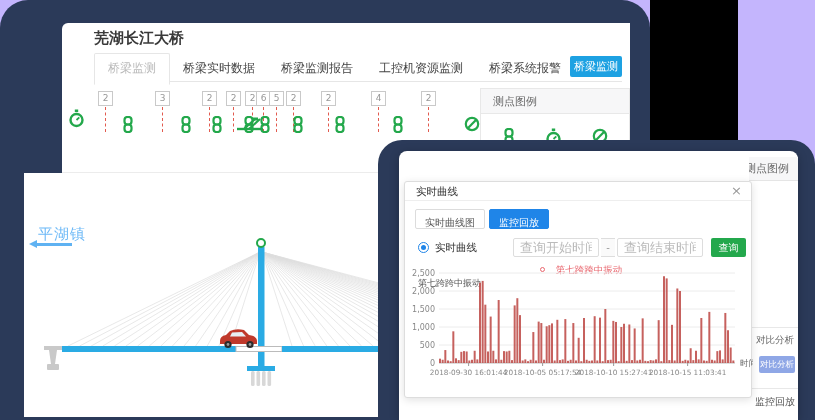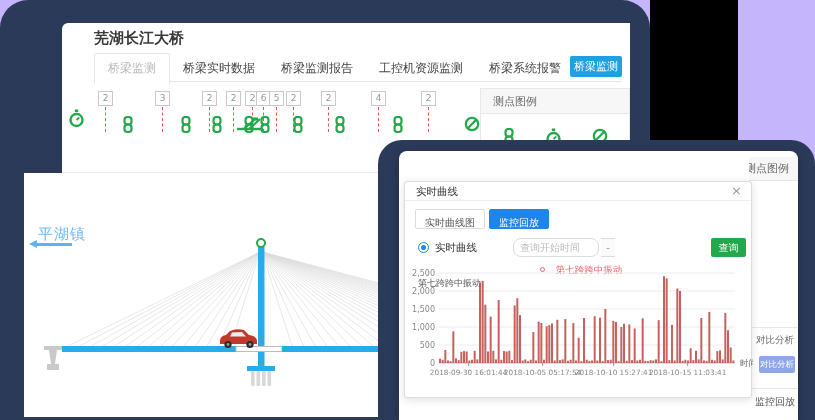--- a/index.html
+++ b/index.html
@@ -62,21 +62,21 @@
   .dlg-head { height:19px; border-bottom:1px solid #eee; position:relative; }
   .dlg-title { position:absolute; left:11px; top:3px; font-size:10.5px; color:#333; }
   .dlg-close { position:absolute; right:9px; top:1px; font-size:13px; color:#999; cursor:pointer; }
   .dlg-tabs { position:absolute; left:10px; top:27px; }
   .dlg-tab { display:inline-block; height:20px; line-height:18px; padding:4px 9px; font-size:10px; border:1px solid #dcdcdc; color:#555; background:#fff; border-radius:2px; margin-right:4px; cursor:pointer; }
   .dlg-tab.active { background:#1f85e8; border-color:#1f85e8; color:#fff; }
   .query-row { position:absolute; left:0; top:56px; width:100%; height:20px; }
   .radio { position:absolute; left:13px; top:4px; width:11px; height:11px; border:1px solid #1f85e8; border-radius:50%; }
   .radio:before { content:""; position:absolute; left:2px; top:2px; width:5px; height:5px; background:#1f85e8; border-radius:50%; }
   .radio-lbl { position:absolute; left:30px; top:3px; font-size:10.5px; color:#333; }
-  .q-input { position:absolute; top:0; height:19px; width:86px; border:1px solid #ddd; border-radius:8px; font-size:10px; color:#555; padding:0 6px; }
+  .q-input { position:absolute; top:0; height:19px; width:86px; border:1px solid #ddd; border-radius:2px; font-size:13px; color:#555; padding:0 6px; }
   .q-input::placeholder { color:#bbb; }
   .q-sep { position:absolute; left:196px; top:0; width:14px; height:19px; border:1px solid #ddd; border-left:none; border-right:none; text-align:center; font-size:10px; color:#999; line-height:18px; background:#fafafa; }
   .btn-query { position:absolute; left:306px; top:0; width:35px; height:19px; background:#23a84c; border:none; border-radius:2px; color:#fff; font-size:10px; cursor:pointer; }
   .chart-legend { position:absolute; left:0; top:82px; width:100%; text-align:center; font-size:9.5px; }
   .lg-marker { display:inline-block; position:relative; width:18px; height:2px; vertical-align:middle; margin-right:4px; }
   .lg-marker i { position:absolute; left:6px; top:-2.5px; width:5px; height:5px; border:1.5px solid currentColor; border-radius:50%; background:#fff; display:block; }
   .chart-title { position:absolute; left:13px; top:95px; font-size:9px; color:#555; }
   .chart-svg { position:absolute; left:0; top:85px; }
 </style>
 </head>
@@ -268,20 +268,21 @@
       <div class="dlg-head">
         <span class="dlg-title">实时曲线</span>
         <span class="dlg-close">×</span>
       </div>
       <div class="dlg-tabs" id="modalTabs"><span class="dlg-tab">实时曲线图</span><span class="dlg-tab active">监控回放</span></div>
       <div class="query-row">
         <span class="radio"></span>
         <span class="radio-lbl">实时曲线</span>
         <input class="q-input" style="left: 108px;" placeholder="查询开始时间">
         <span class="q-sep">-</span>
+        <input class="q-input" style="left: 212px;" placeholder="查询结束时间">
         <button class="btn-query">查询</button>
       </div>
       <div class="chart-legend" id="chartLegend" style="color: rgb(233, 103, 111);">
         <span class="lg-marker"><i></i></span><span id="legendText">第七跨跨中振动</span>
       </div>
       <div class="chart-title">第七跨跨中振动</div>
       <svg class="chart-svg" id="chartSvg" width="348" height="132">
           <line x1="34" y1="96" x2="330" y2="96" stroke="#bbb" stroke-width="1"></line>
           <text x="30" y="98.8" text-anchor="end" font-size="8" fill="#888">0</text>
           <line x1="34" y1="78" x2="330" y2="78" stroke="#ececec" stroke-width="1"></line>

